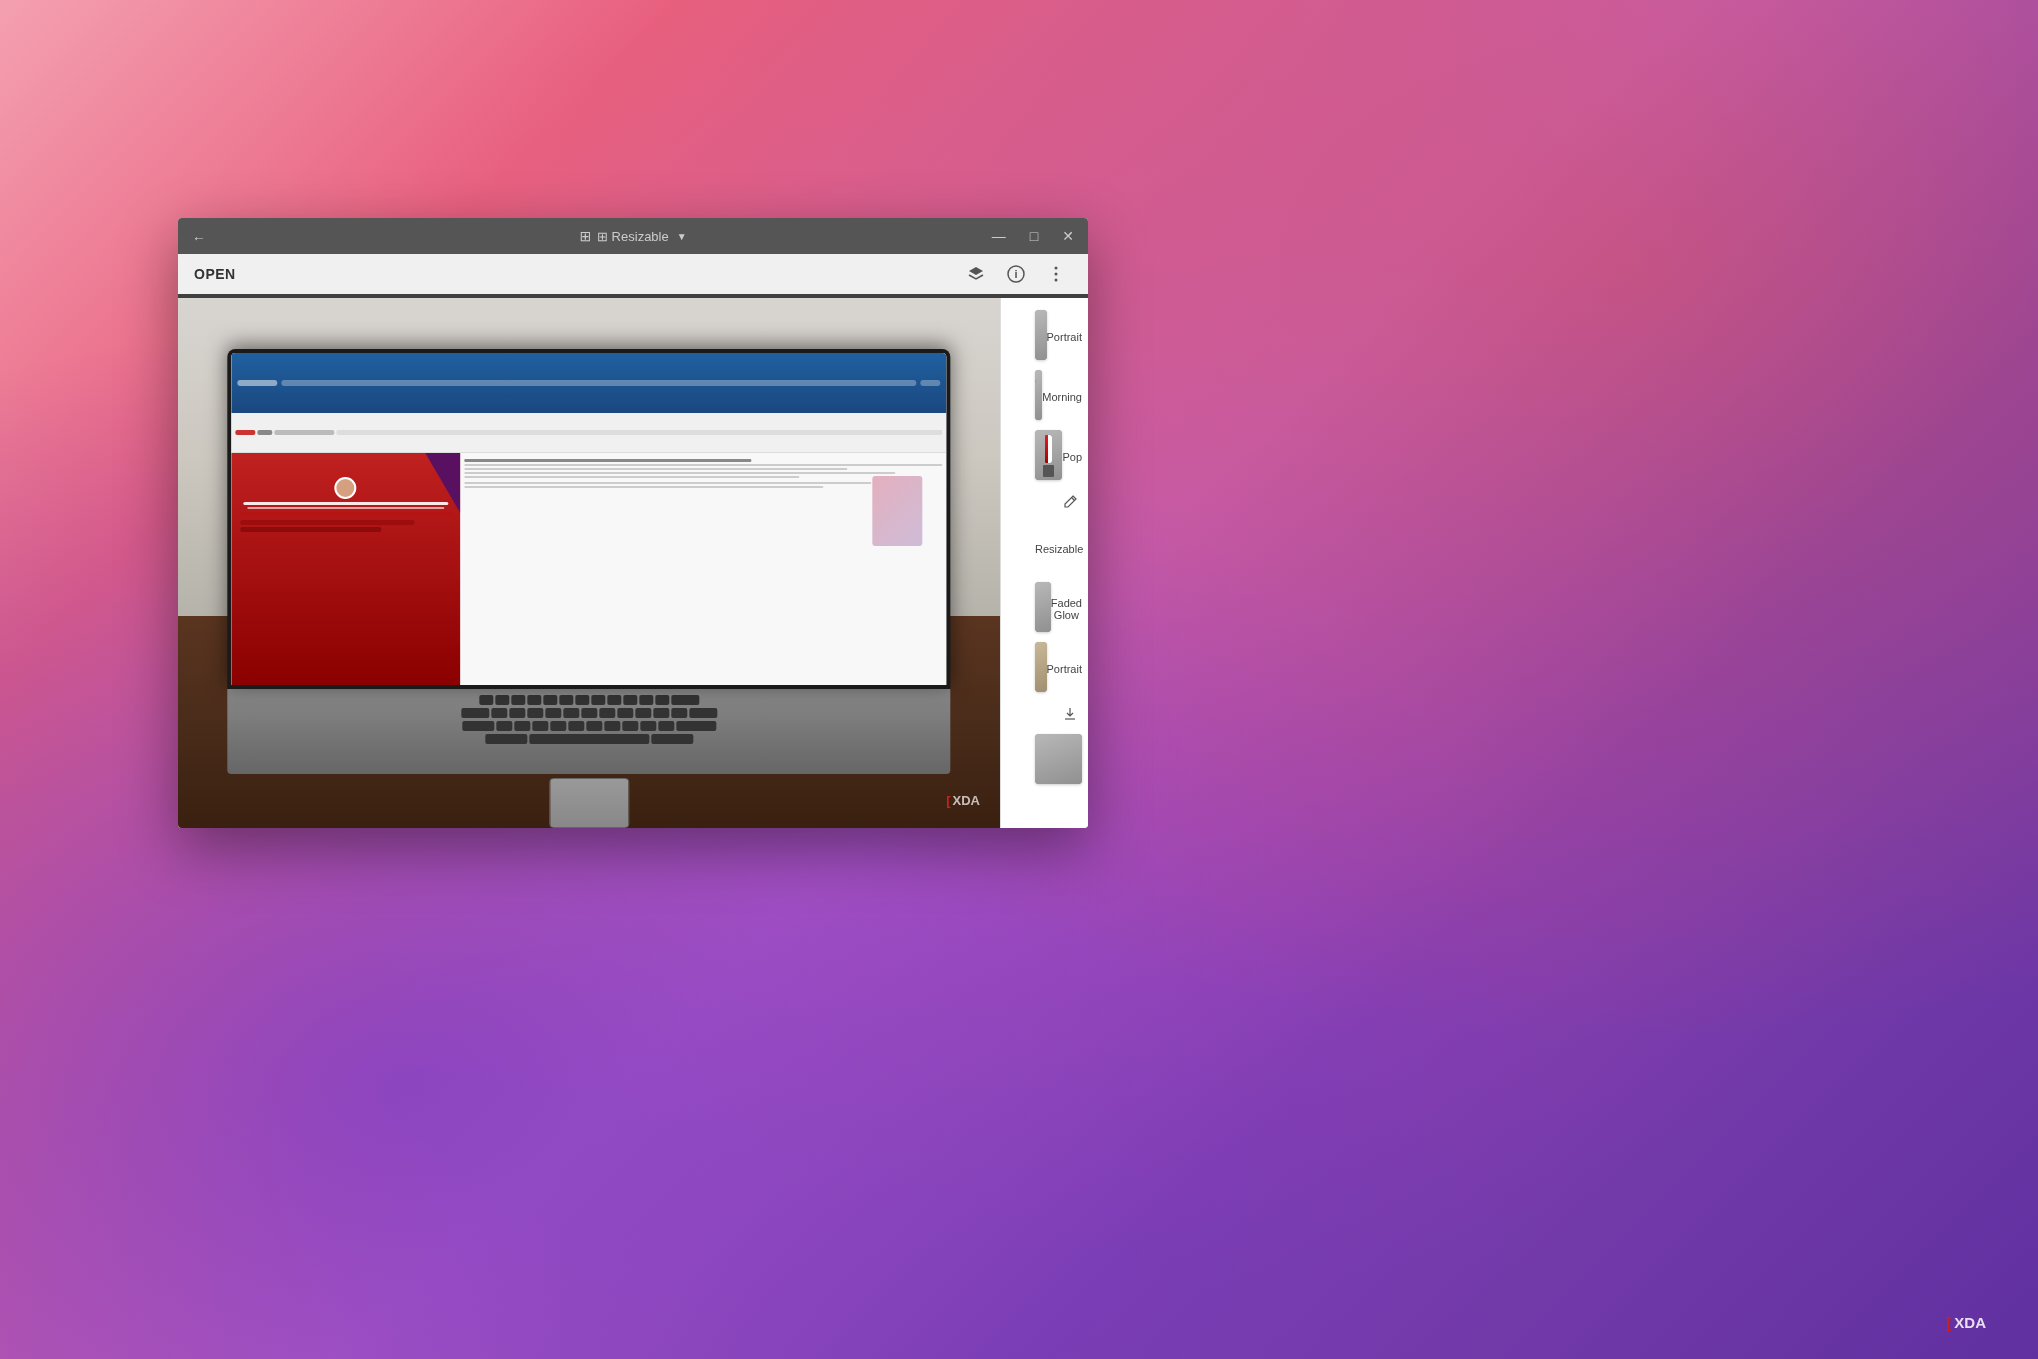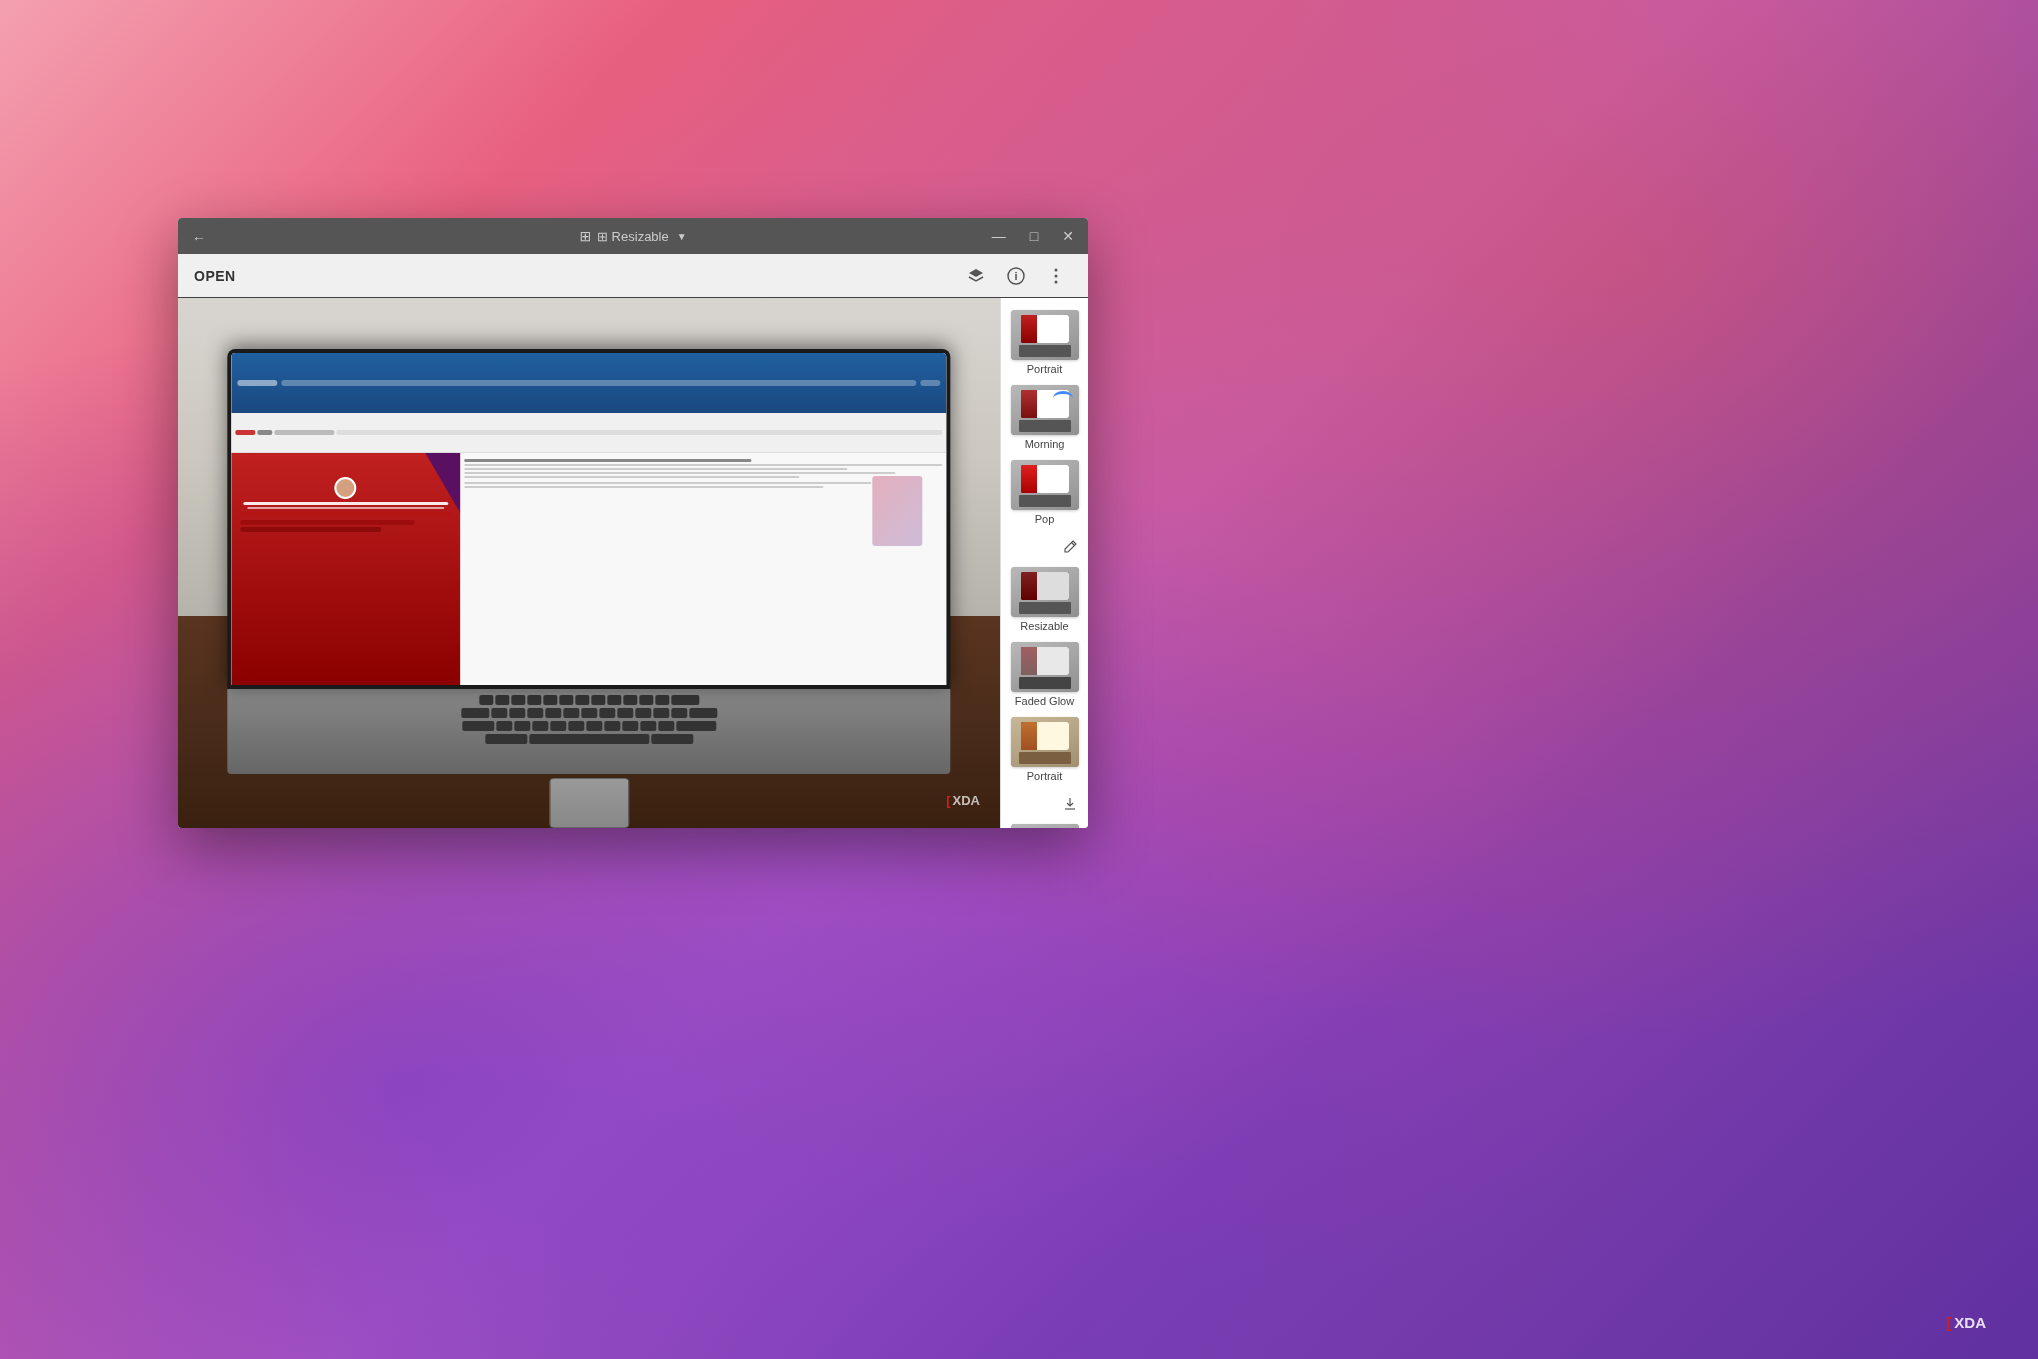--- a/index.html
+++ b/index.html
@@ -81,21 +81,21 @@
     }
 
     
     .toolbar {
       background: #f0f0f0;
       height: 44px;
       display: flex;
       align-items: center;
       justify-content: space-between;
       padding: 16px 16px;
-      border-bottom: 1px solid #404040;
+      border-bottom: 4px solid #404040;
       flex-shrink: 0;
     }
     .toolbar-title {
       font-size: 14px;
       font-weight: 600;
       color: #333;
       letter-spacing: 0.5px;
     }
     .toolbar-actions {
       display: flex;
@@ -243,25 +243,25 @@
       flex-direction: column;
       padding: 8px 0;
       position: relative;
     }
     .filter-sidebar::-webkit-scrollbar { width: 4px; }
     .filter-sidebar::-webkit-scrollbar-track { background: #f0f0f0; }
     .filter-sidebar::-webkit-scrollbar-thumb { background: #ccc; border-radius: 2px; }
 
     .filter-item {
       display: flex;
-      flex-direction: column;
       align-items: center;
       padding: 4px 6px 6px;
       cursor: pointer;
       position: relative;
+      margin-left: 28px;
     }
     .filter-thumb {
       width: 68px;
       height: 50px;
       border-radius: 4px;
       overflow: hidden;
       background: #888;
       position: relative;
       box-shadow: 0 1px 3px rgba(0,0,0,0.2);
     }

